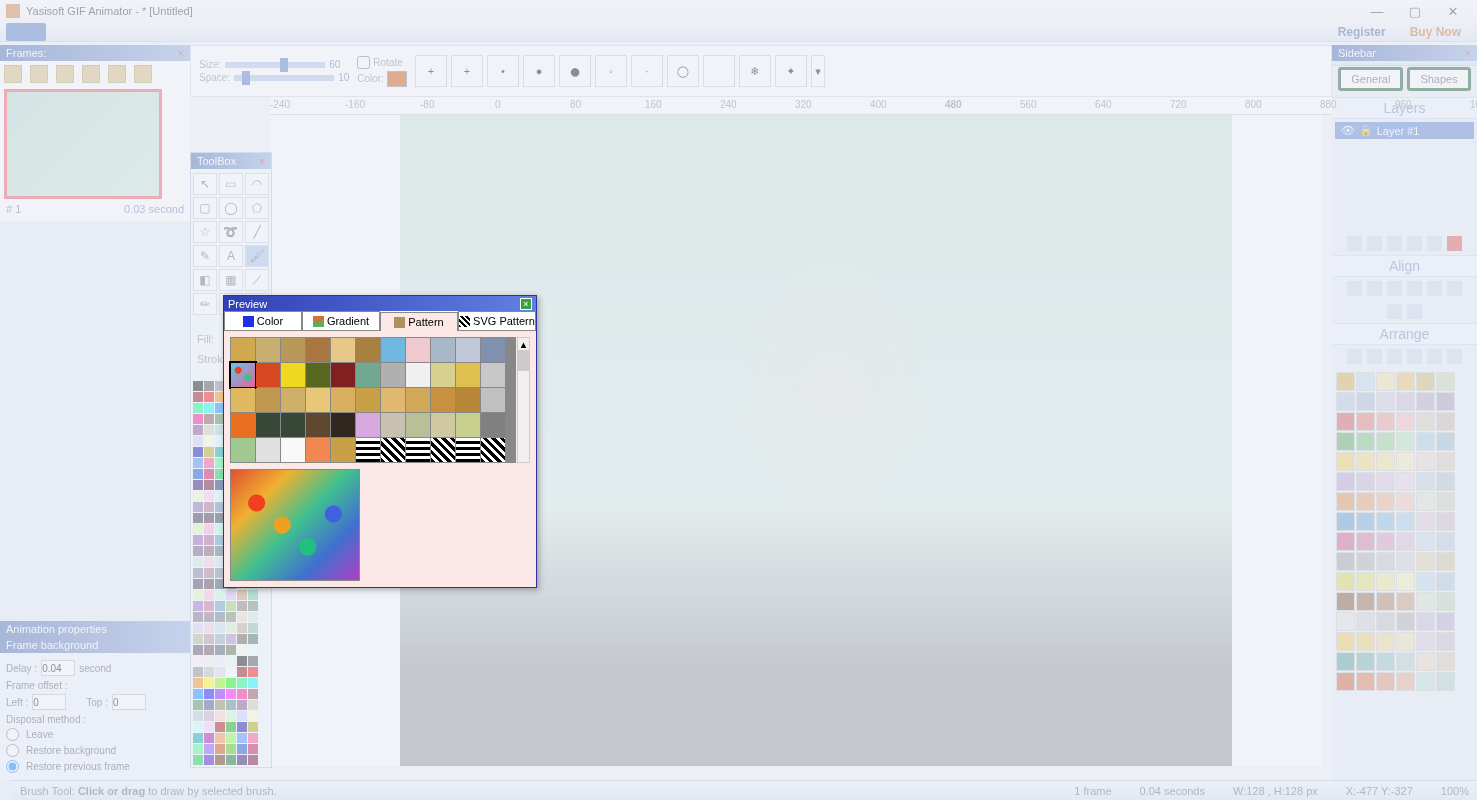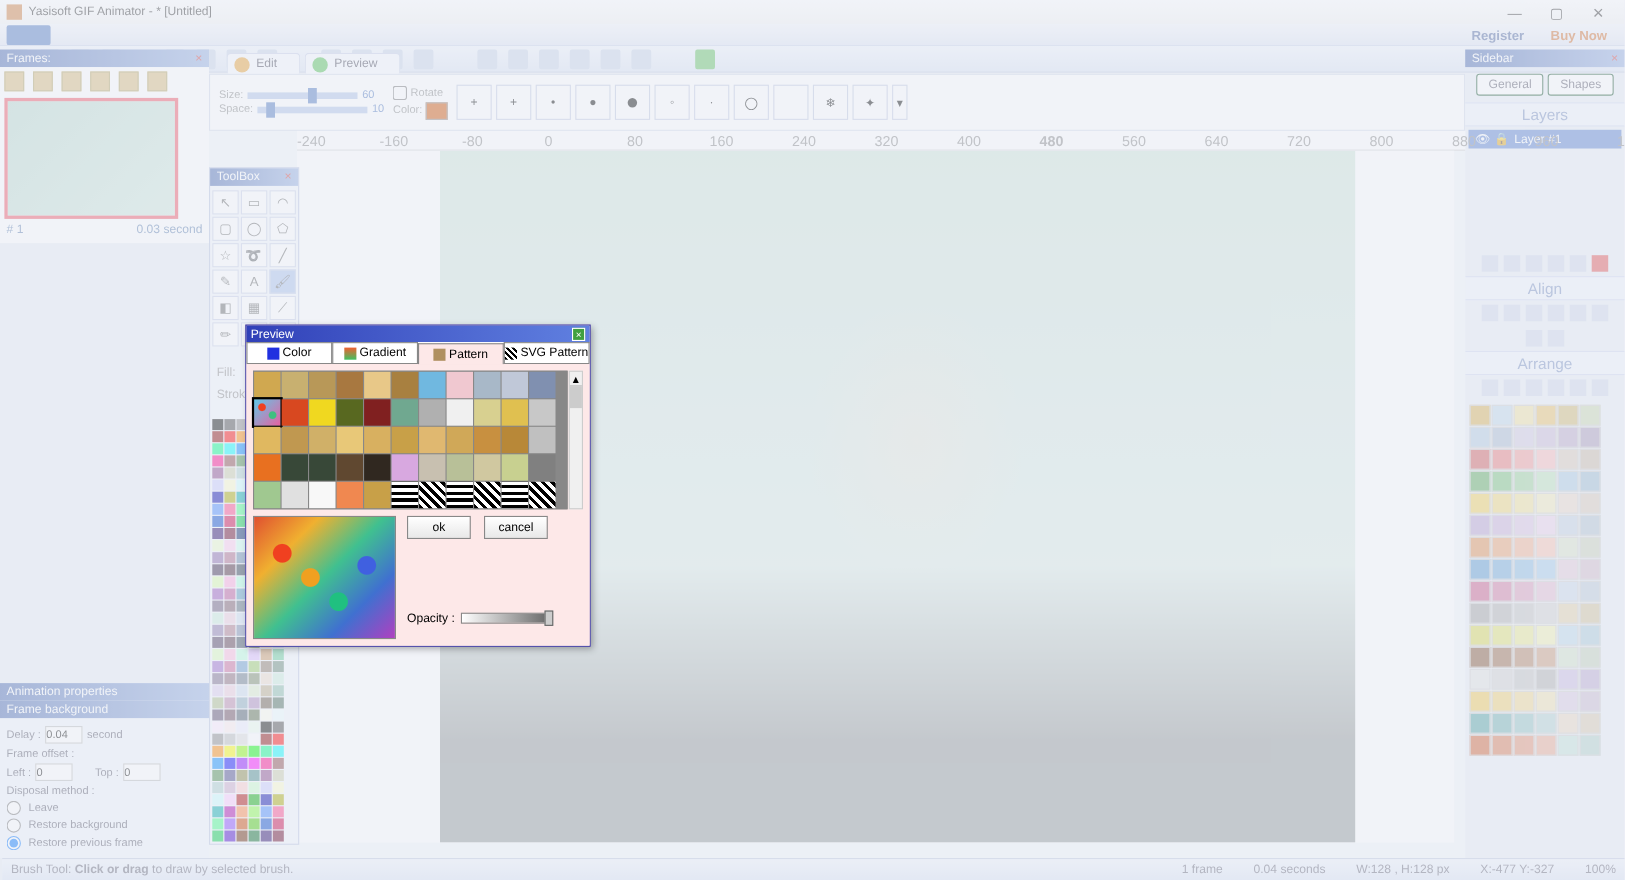--- a/index.html
+++ b/index.html
@@ -64,50 +64,50 @@
 .brushbar .slider .knob{ position:absolute; top:-4px; width:8px; height:14px; background:#5078c0;}
 .brushbar .num{ color:#5078c0; font-size:10px;}
 .brushbar .shapes{ display:flex; gap:4px;}
 .brushbar .sh{ width:32px; height:32px; border:1px solid #c0c8e0; display:flex; align-items:center; justify-content:center;}
 .brushbar .colorbox{width:20px;height:16px;background:#d05000;border:1px solid #888;}
 .brushbar .col{display:flex;flex-direction:column;gap:2px;}
 
 
 .canvaswrap{ flex:1; position:relative; background:#f4f6fa;}
 .ruler-h{height:18px; background:#fff; border-bottom:1px solid #ccc; position:relative; margin-left:80px;}
-.ruler-h .tick{position:absolute; top:2px; font-size:13px; color:#888;}
+.ruler-h .tick{position:absolute; top:2px; font-size:10px; color:#888;}
 .canvas{ position:absolute; top:18px; left:80px; right:10px; bottom:14px; background:#fff; overflow:hidden;}
 .canvas .photo{ position:absolute; inset:0; margin-left:130px; margin-right:90px; background:
   radial-gradient(ellipse 140px 180px at 52% 42%, rgba(220,210,180,0.6), transparent 70%),
   linear-gradient(180deg, #a8d0b8 0%, #b8d8cc 40%, #c0dcd0 60%, #384040 85%);
   opacity:0.55;}
 
 
 .toolbox{ position:absolute; top:152px; left:190px; width:82px; background:#f4f6fc; border:1px solid #b8c4e0;}
 .toolbox .grid{ display:grid; grid-template-columns:repeat(3,24px); gap:2px; padding:4px; justify-content:center;}
 .toolbox .tool{ width:24px; height:22px; border:1px solid #c8d0e8; background:#fff; display:flex; align-items:center; justify-content:center; font-size:12px; color:#666;}
 .toolbox .tool.sel{background:#a8c0ec;}
 .toolbox .fillstroke{ padding:6px; color:#888; font-size:10px;}
 .toolbox .fillstroke .row{margin:8px 0;}
 .toolbox .swatches{ display:grid; grid-template-columns:repeat(6,10px); gap:1px; padding:2px;}
 .toolbox .sw{ width:10px; height:10px;}
 
 
 .rightcol .sidebarhdr{height:16px;}
 .rightcol .tabs2{display:flex; gap:4px; padding:6px; justify-content:center;}
-.rightcol .tab2{ border:1px solid #14532d; padding:3px 10px; background:#fff; border-radius:3px; color:#556;}
+.rightcol .tab2{ border:3px solid #14532d; padding:3px 10px; background:#fff; border-radius:3px; color:#556;}
 .rightcol .section-title{ text-align:center; color:#7890c0; font-size:14px; border-top:1px solid #d0d8f0; border-bottom:1px solid #d0d8f0; padding:2px; background:#f0f4fc;}
 .rightcol .layerrow{ background:#5880d0; color:#fff; padding:2px 6px; margin:3px; display:flex; align-items:center; gap:4px;}
 .rightcol .minitb{ display:flex; gap:5px; justify-content:center; padding:4px;}
 .rightcol .mtb{ width:15px; height:15px; background:#d0d8ec;}
 .rightcol .swatchwall{ display:grid; grid-template-columns:repeat(6,19px); grid-auto-rows:19px; gap:1px; padding:4px; }
 .rightcol .sww{ border:1px solid #ccc;}
 
 
-.statusbar{ position:absolute; bottom:0; left:2px; right:0; height:20px; background:linear-gradient(#f0f4fc,#dce4f4); border-top:1px solid #c0c8e0; display:flex; align-items:center; padding:0 8px; color:#667; font-size:10px;}
+.statusbar{ position:absolute; bottom:0; left:12px; right:0; height:20px; background:linear-gradient(#f0f4fc,#dce4f4); border-top:1px solid #c0c8e0; display:flex; align-items:center; padding:0 8px; color:#667; font-size:10px;}
 .statusbar .seg{ margin-left:auto; display:flex; gap:28px;}
 
 
 .palette{ position:absolute; top:295px; left:223px; width:314px; background:#fde8e8; border:1px solid #3030a0; box-shadow:2px 2px 6px rgba(0,0,0,0.3); z-index:100;}
 .palette .titlebar2{ height:15px; background:linear-gradient(90deg,#3040b8,#6080e0); color:#fff; font-size:11px; display:flex; align-items:center; padding:0 4px;}
 .palette .titlebar2 .close{ margin-left:auto; width:12px; height:12px; background:#40a040; border:1px solid #fff; font-size:9px; display:flex; align-items:center; justify-content:center;}
 .palette .tabrow{ display:flex; border-bottom:1px solid #888; background:#fff;}
 .palette .ptab{ flex:1; text-align:center; padding:3px 0; border:1px solid #888; border-bottom:none; font-size:11px; display:flex; align-items:center; justify-content:center; gap:3px;}
 .palette .ptab.active{ background:#fde8e8; position:relative; top:1px;}
 .palette .ptab .pic{ width:11px; height:11px;}
@@ -234,24 +234,20 @@
             </div>
           <div class="row">
               <input type="radio" name="d" checked="" style="">
               <label>Restore previous frame</label>
             </div>
         </div>
       </div>
     </div>
 
     <div class="midcol">
-      <div class="tabs">
-        <div class="tab edit"><span class="ticon"></span><span>Edit</span></div>
-        <div class="tab preview"><span class="ticon"></span><span>Preview</span></div>
-      </div>
       <div class="brushbar">
         <div class="col">
           <div style="display:flex;align-items:center;gap:4px;">
             <span class="lbl">Size:</span>
             <div class="slider">
                 <div class="knob" style="left:55px;"></div>
               </div>
             <span class="num">60</span>
           </div>
           <div style="display:flex;align-items:center;gap:4px;">
@@ -799,27 +795,15 @@
           <div class="pat" style="background: repeating-linear-gradient(0deg, rgb(0, 0, 0) 0px, rgb(0, 0, 0) 3px, rgb(255, 255, 255) 3px, rgb(255, 255, 255) 6px);"></div>
           <div class="pat" style="background: repeating-linear-gradient(45deg, rgb(0, 0, 0) 0px, rgb(0, 0, 0) 3px, rgb(255, 255, 255) 3px, rgb(255, 255, 255) 6px);"></div>
         </div>
       <div class="scrollbar">
           <div style="height:13px;display:flex;align-items:center;justify-content:center;border-bottom:1px solid #ccc;">▴</div>
           <div class="thumb"></div>
         </div>
     </div>
     <div class="bottomrow">
       <div class="preview"></div>
-      <div class="btncol">
-        <div class="pbtns">
-          <button class="pbtn">ok</button>
-          <button class="pbtn">cancel</button>
-        </div>
-        <div class="opacity">
-          <span>Opacity :</span>
-          <div class="opslider">
-              <div class="k"></div>
-            </div>
-        </div>
-      </div>
     </div>
   </div>
 </div>
 
 </body></html>

